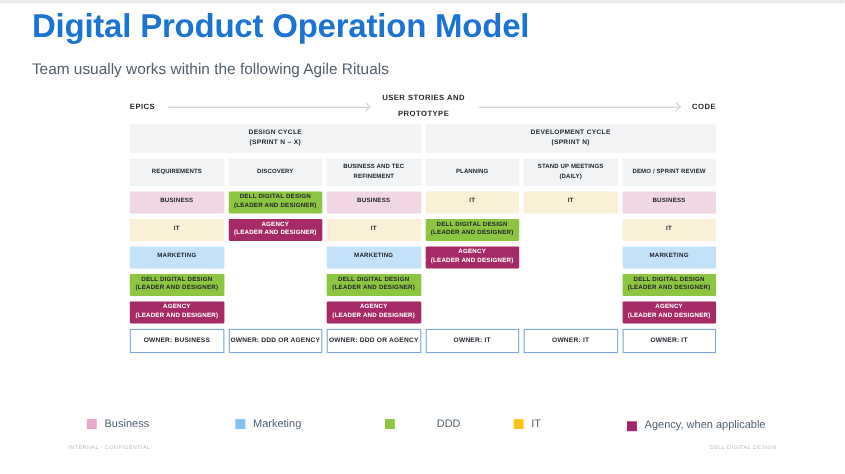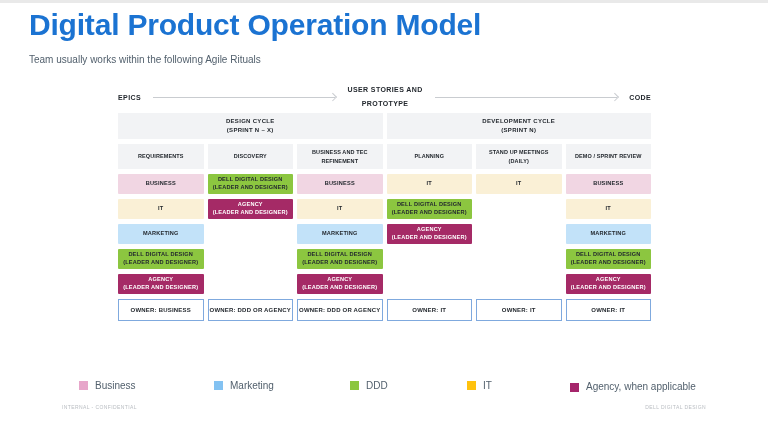--- a/index.html
+++ b/index.html
@@ -13,21 +13,21 @@
   }
   .top-edge { position: absolute; top: 0; left: 0; width: 100%; height: 3px; background: #e9e9e9; }
 
   .title {
     position: absolute; left: 29px; top: 12px;
     font-size: 30px; line-height: 26px; font-weight: bold;
     color: var(--color-title, #1B73D2); letter-spacing: -0.2px;
   }
   .subtitle {
     position: absolute; left: 29px; top: 54px;
-    font-size: 10px; color: var(--color-subtitle_text, #52606D);
+    font-size: 14px; color: var(--color-subtitle_text, #52606D);
   }
 
   
   .flow {
     position: absolute; left: 118px; top: 83px; width: 533px; height: 28px;
     display: flex; align-items: center;
   }
   .flow-label {
     font-size: 7px; font-weight: bold; color: var(--color-cell_text, #23282E);
     letter-spacing: 0.4px; white-space: pre-line;
@@ -87,21 +87,21 @@
     display: flex; align-items: center; justify-content: center;
     font-size: 6px; font-weight: bold; text-align: center;
     color: var(--color-cell_text, #23282E); letter-spacing: 0.2px;
   }
 
   
   .legend { position: absolute; left: 0; top: 378px; width: 768px; height: 14px; }
   .legend-item { position: absolute; top: 0; display: flex; align-items: center; height: 14px; }
   .legend-item .swatch { width: 9px; height: 9px; margin-right: 7px; flex: 0 0 auto; }
   .legend-item .legend-label { font-size: 10px; color: var(--color-subtitle_text, #52606D); }
-  .li-0 { left: 79px; } .li-1 { left: 214px; } .li-2 { left: 350px; }
+  .li-0 { left: 79px; } .li-1 { left: 214px; } .li-2 { left: 350px; gap: 31px; }
   .li-3 { left: 467px; } .li-4 { left: 570px; align-items: flex-end; }
 
   
   .footer {
     position: absolute; left: 62px; top: 404px; width: 644px;
     display: flex; justify-content: space-between;
     font-size: 5px; color: var(--color-footer_text, #B9BDC2); letter-spacing: 0.4px;
   }
 </style>
 </head>

